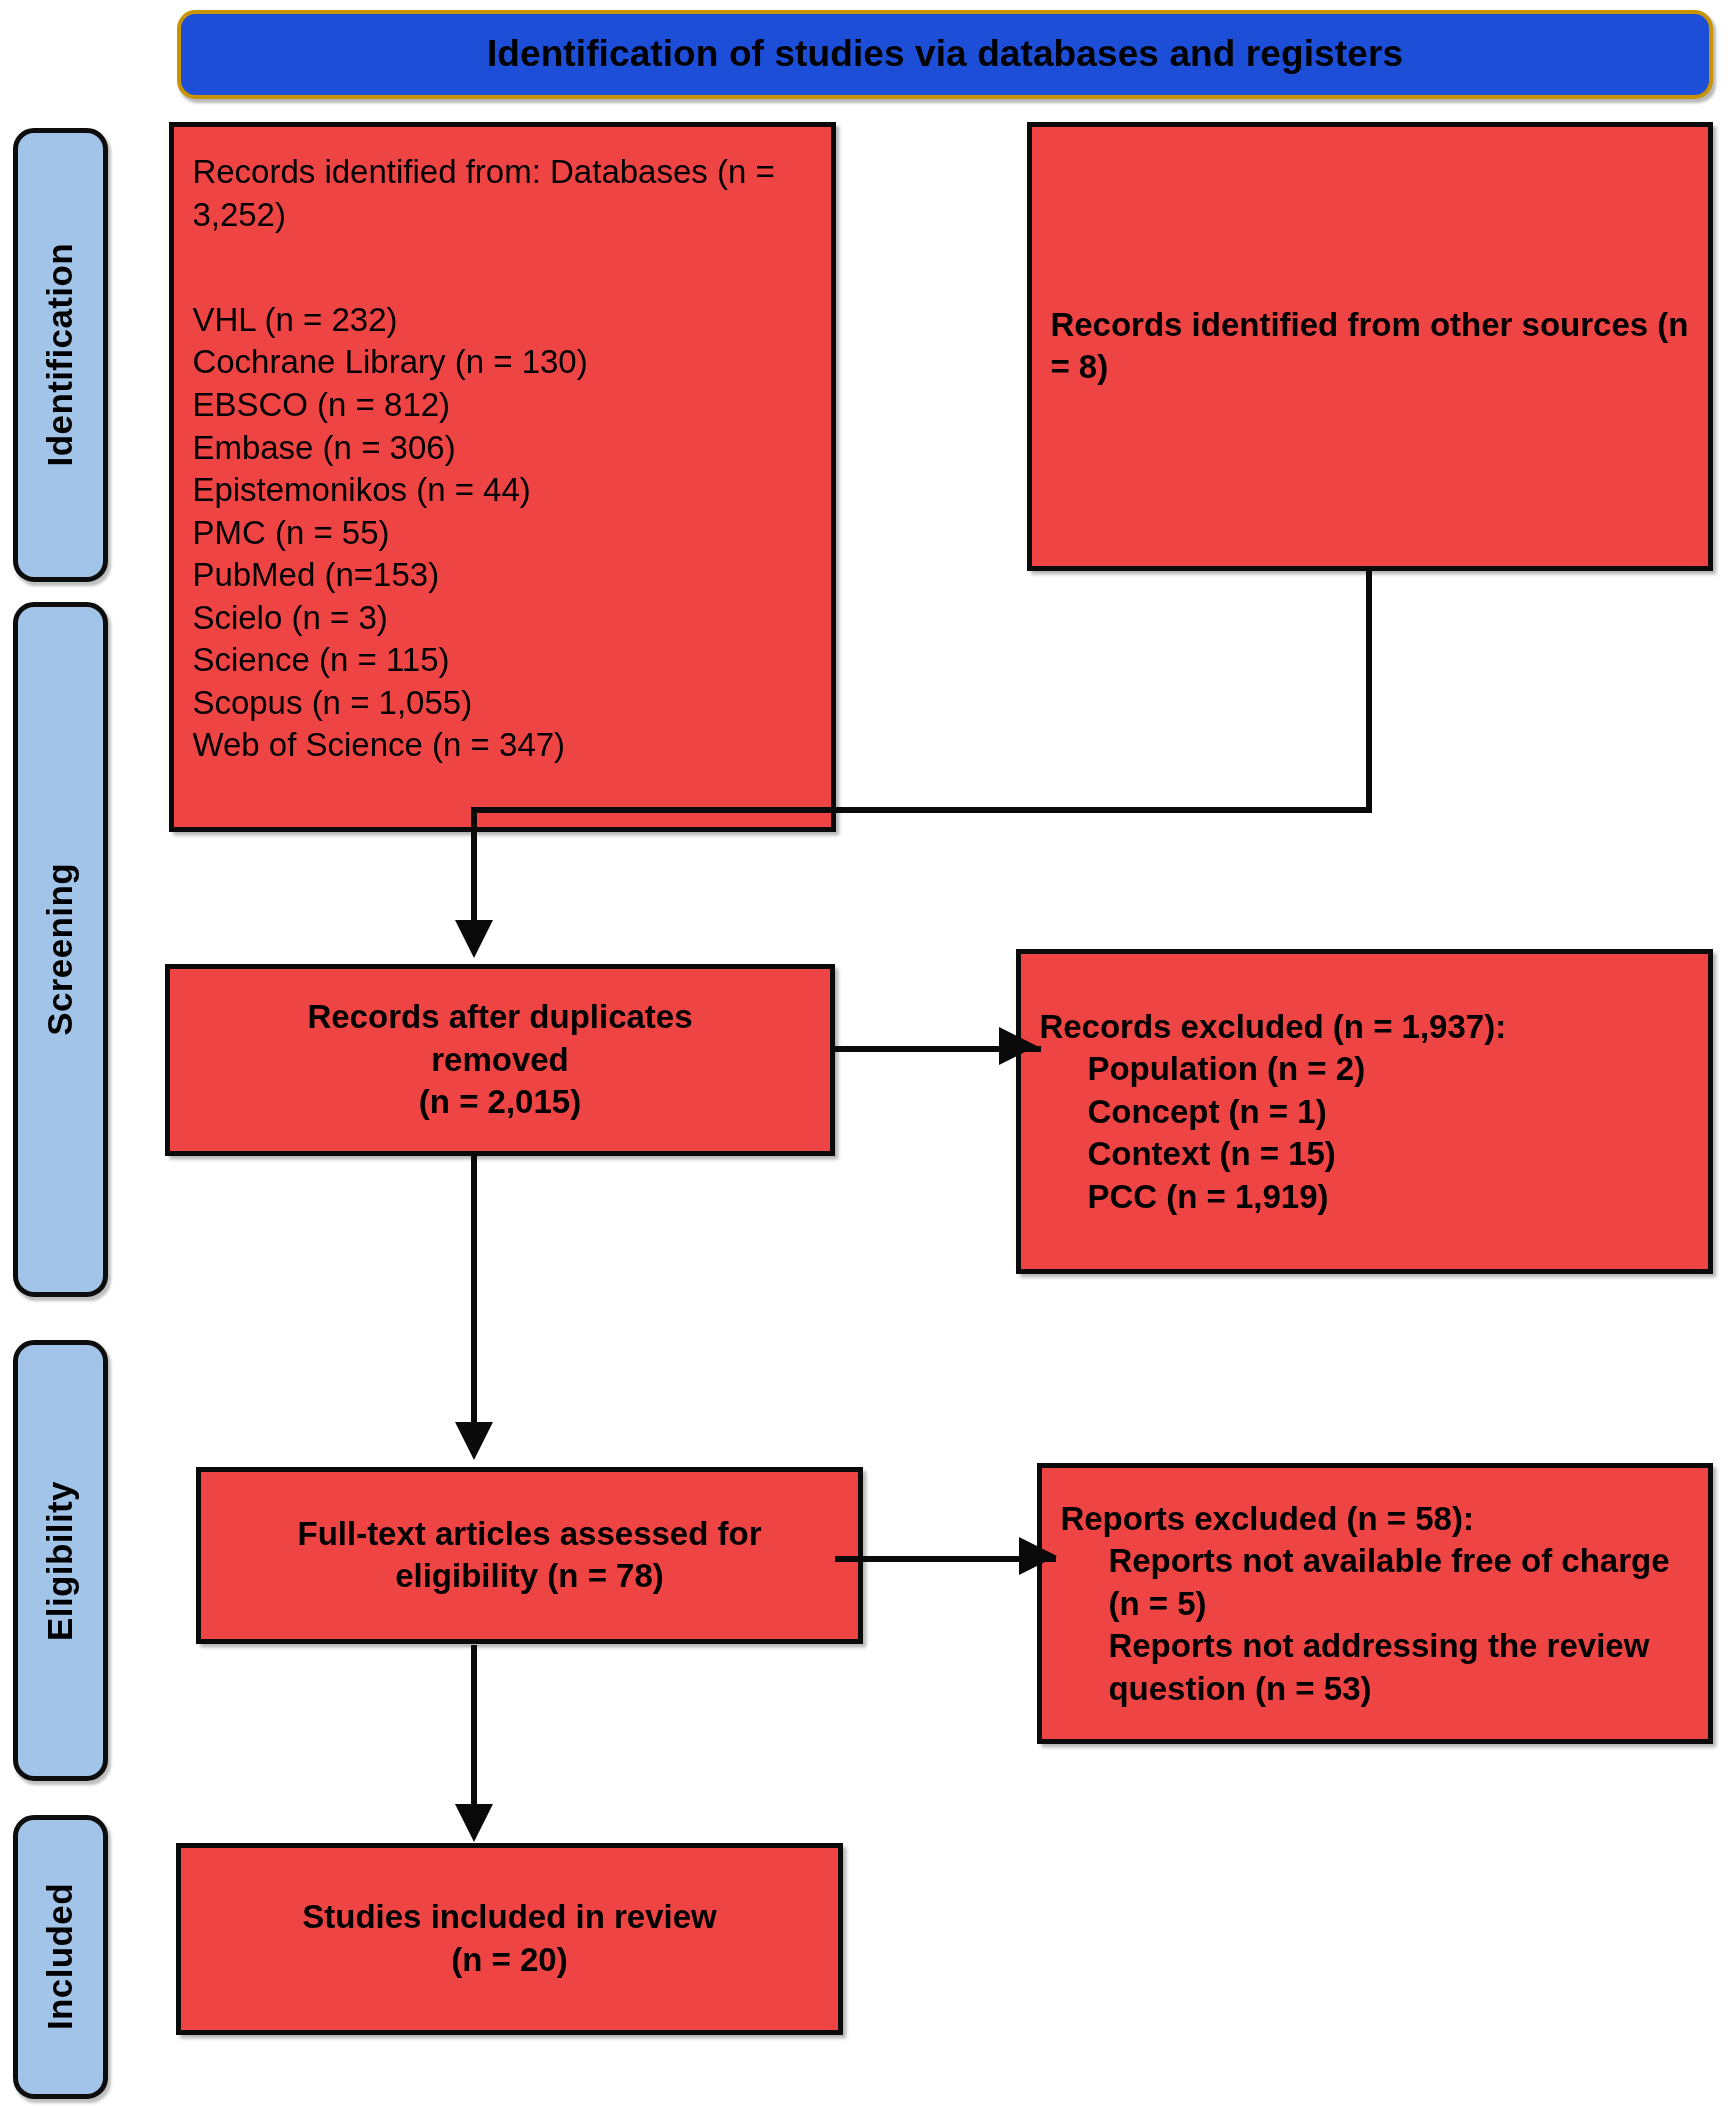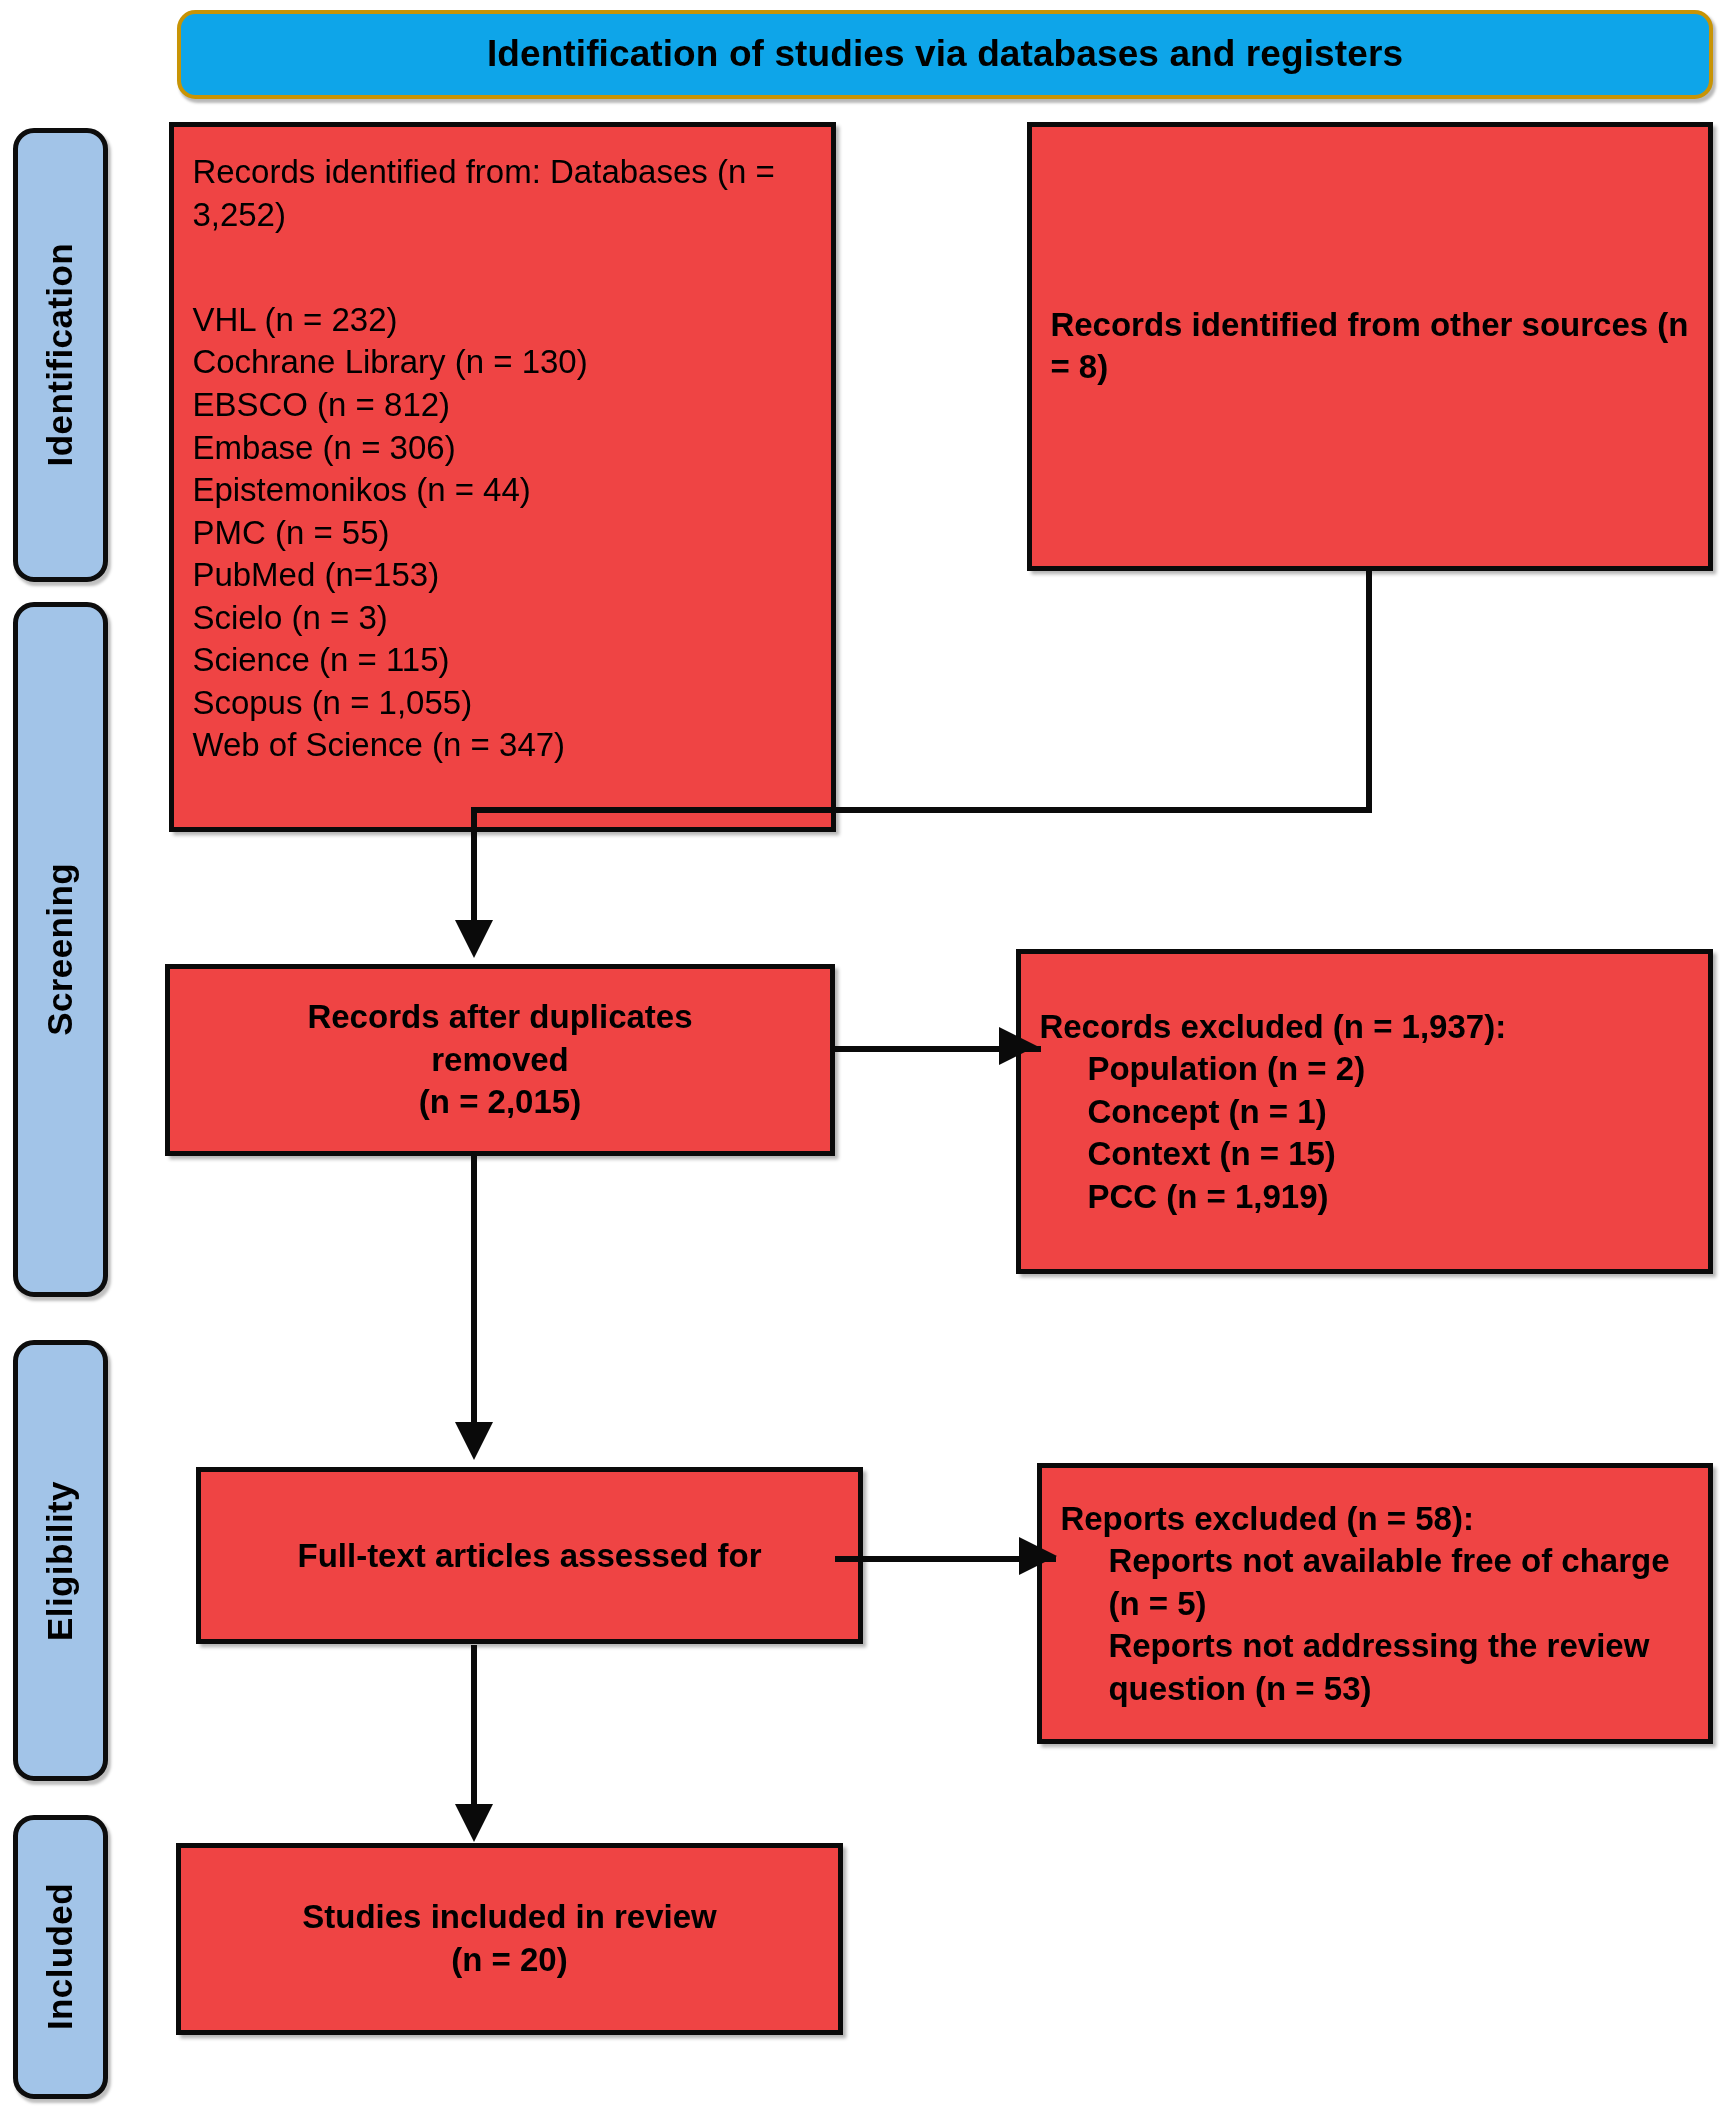--- a/index.html
+++ b/index.html
@@ -16,21 +16,21 @@
     overflow: hidden;
   }
 
   
   .phase-banner {
     position: absolute;
     left: 177px;
     top: 10px;
     width: 1536px;
     height: 89px;
-    background: #0ea5e9;
+    background: #1d4ed8;
     border: 4.3px solid #C89405;
     border-radius: 18.4px;
     box-sizing: border-box;
     display: flex;
     align-items: center;
     justify-content: center;
     box-shadow: 2.8px 3.5px 2.8px rgba(0,0,0,0.28);
   }
   .phase-banner-label {
     font-size: 37px;
@@ -226,20 +226,21 @@
         <span class="indent">Context (n = 15)</span>
         <span class="indent">PCC (n = 1,919)</span>
       </div>
     </div>
   </div>
 
   <div class="flow-box" id="box-fulltext">
     <div class="box-inner vcenter">
       <div class="box-text box-text-center">
         <span style="display:block">Full-text articles assessed for</span>
+        <span style="display:block">eligibility (n = 78)</span>
       </div>
     </div>
   </div>
 
   <div class="flow-box" id="box-reports-excl">
     <div class="box-inner vcenter">
       <div class="box-text box-text-left">
         <span style="display:block">Reports excluded (n = 58):</span>
         <span class="indent">Reports not available free of charge (n = 5)</span>
         <span class="indent">Reports not addressing the review question (n = 53)</span>

